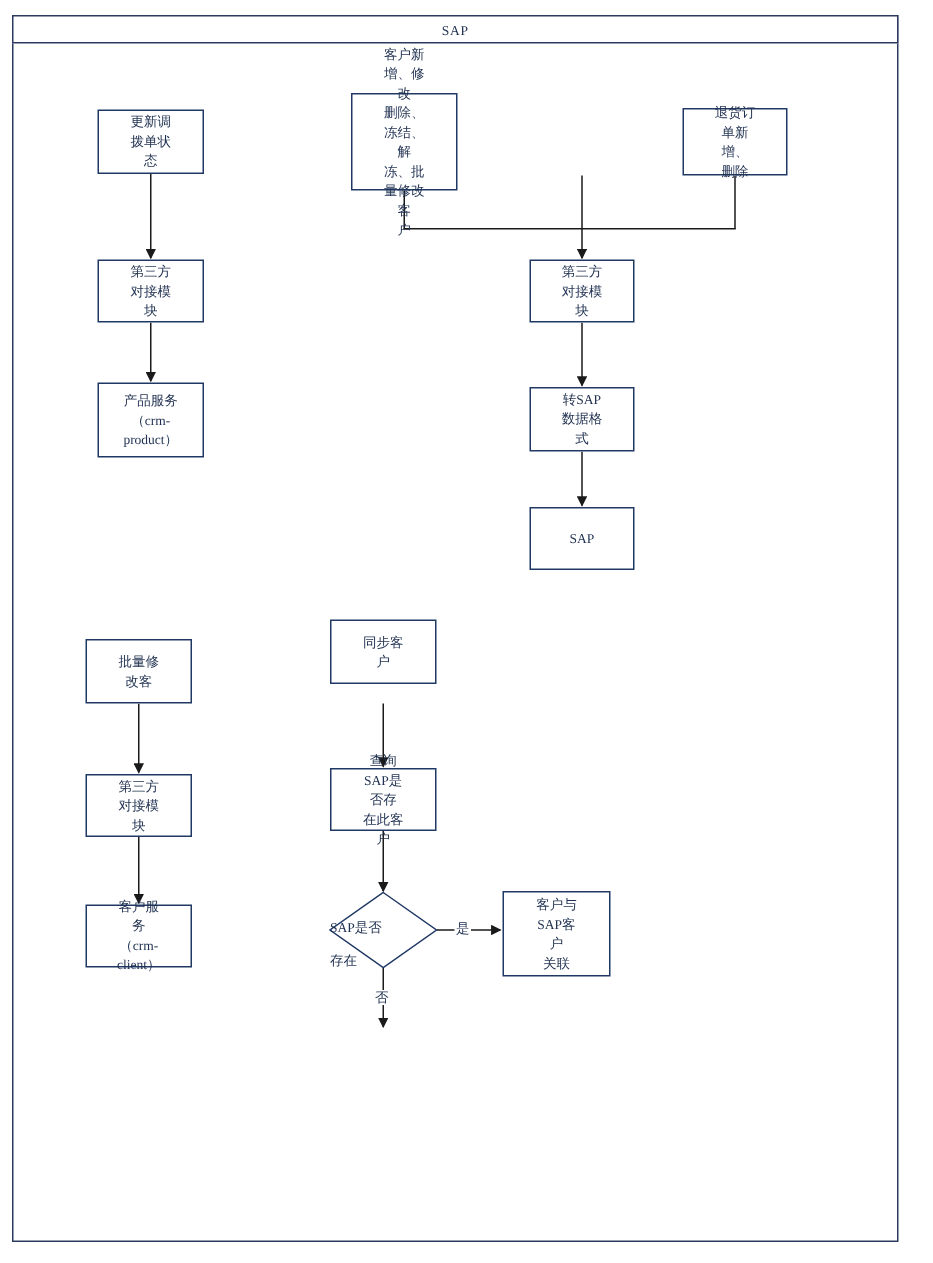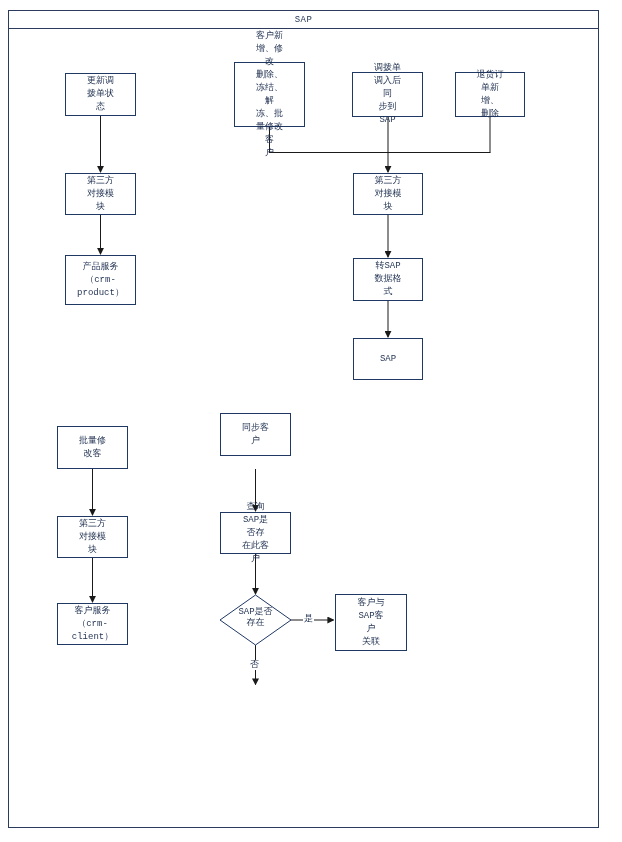--- a/index.html
+++ b/index.html
@@ -5,21 +5,21 @@
   :root{
     --frame-border:#2c3a5e;
     --box-border:#1f3864;
     --connector:#1a1a1a;
     --text:#1f3050;
     --page-bg:#ffffff;
   }
   html,body{margin:0;padding:0;background:#fff;}
   .page{
     position:relative;width:622px;height:842px;background:var(--page-bg);
-    font-family:Liberation Mono, monospace;color:var(--text);
+    font-family:Liberation Serif, serif;color:var(--text);
     overflow:hidden;
   }
   .lane{
     position:absolute;left:8px;top:10px;width:591px;height:818px;
     border:1.5px solid var(--frame-border);box-sizing:border-box;background:transparent;
   }
   .lane-header{
     position:absolute;left:8px;top:10px;width:591px;height:19px;
     border:1.5px solid var(--frame-border);box-sizing:border-box;
     display:flex;align-items:center;justify-content:center;
@@ -29,21 +29,21 @@
   svg .edge{stroke:var(--connector);stroke-width:1;fill:none;}
   svg .arrowhead{fill:var(--connector);}
   svg .decision{fill:#ffffff;stroke:var(--box-border);stroke-width:1;}
   .node{
     position:absolute;border:1px solid var(--box-border);background:#ffffff;
     box-sizing:border-box;display:flex;align-items:center;justify-content:center;
     text-align:center;font-size:9px;line-height:13px;color:var(--text);
     white-space:pre-line;padding:1px 18px;
   }
   .diamond-label{
-    position:absolute;font-size:9px;line-height:11px;text-align:center;
+    position:absolute;font-size:9px;line-height:22px;text-align:left;
     color:var(--text);white-space:pre-line;pointer-events:none;
   }
   .edge-label{
     position:absolute;font-size:9px;line-height:10px;color:var(--text);
     background:#ffffff;padding:0 1px;
   }
 </style>
 </head>
 <body>
 
@@ -89,22 +89,20 @@
 
   <div class="node" style="left:65px;top:255px;width:71px;height:50px">产品服务
 （crm-
 product）</div>
 
   <div class="node" style="left:234px;top:62px;width:71px;height:65px">客户新增、修改
 删除、冻结、解
 冻、批量修改客
 户</div>
 
-  <div class="node" style="left:352px;top:72px;width:71px;height:45px">调拨单调入后同
-步到SAP</div>
 
   <div class="node" style="left:455px;top:72px;width:70px;height:45px">退货订单新增、
 删除</div>
 
   <div class="node" style="left:353px;top:173px;width:70px;height:42px">第三方对接模块</div>
 
   <div class="node" style="left:353px;top:258px;width:70px;height:43px">转SAP数据格式</div>
 
   <div class="node" style="left:353px;top:338px;width:70px;height:42px">SAP</div>
 

